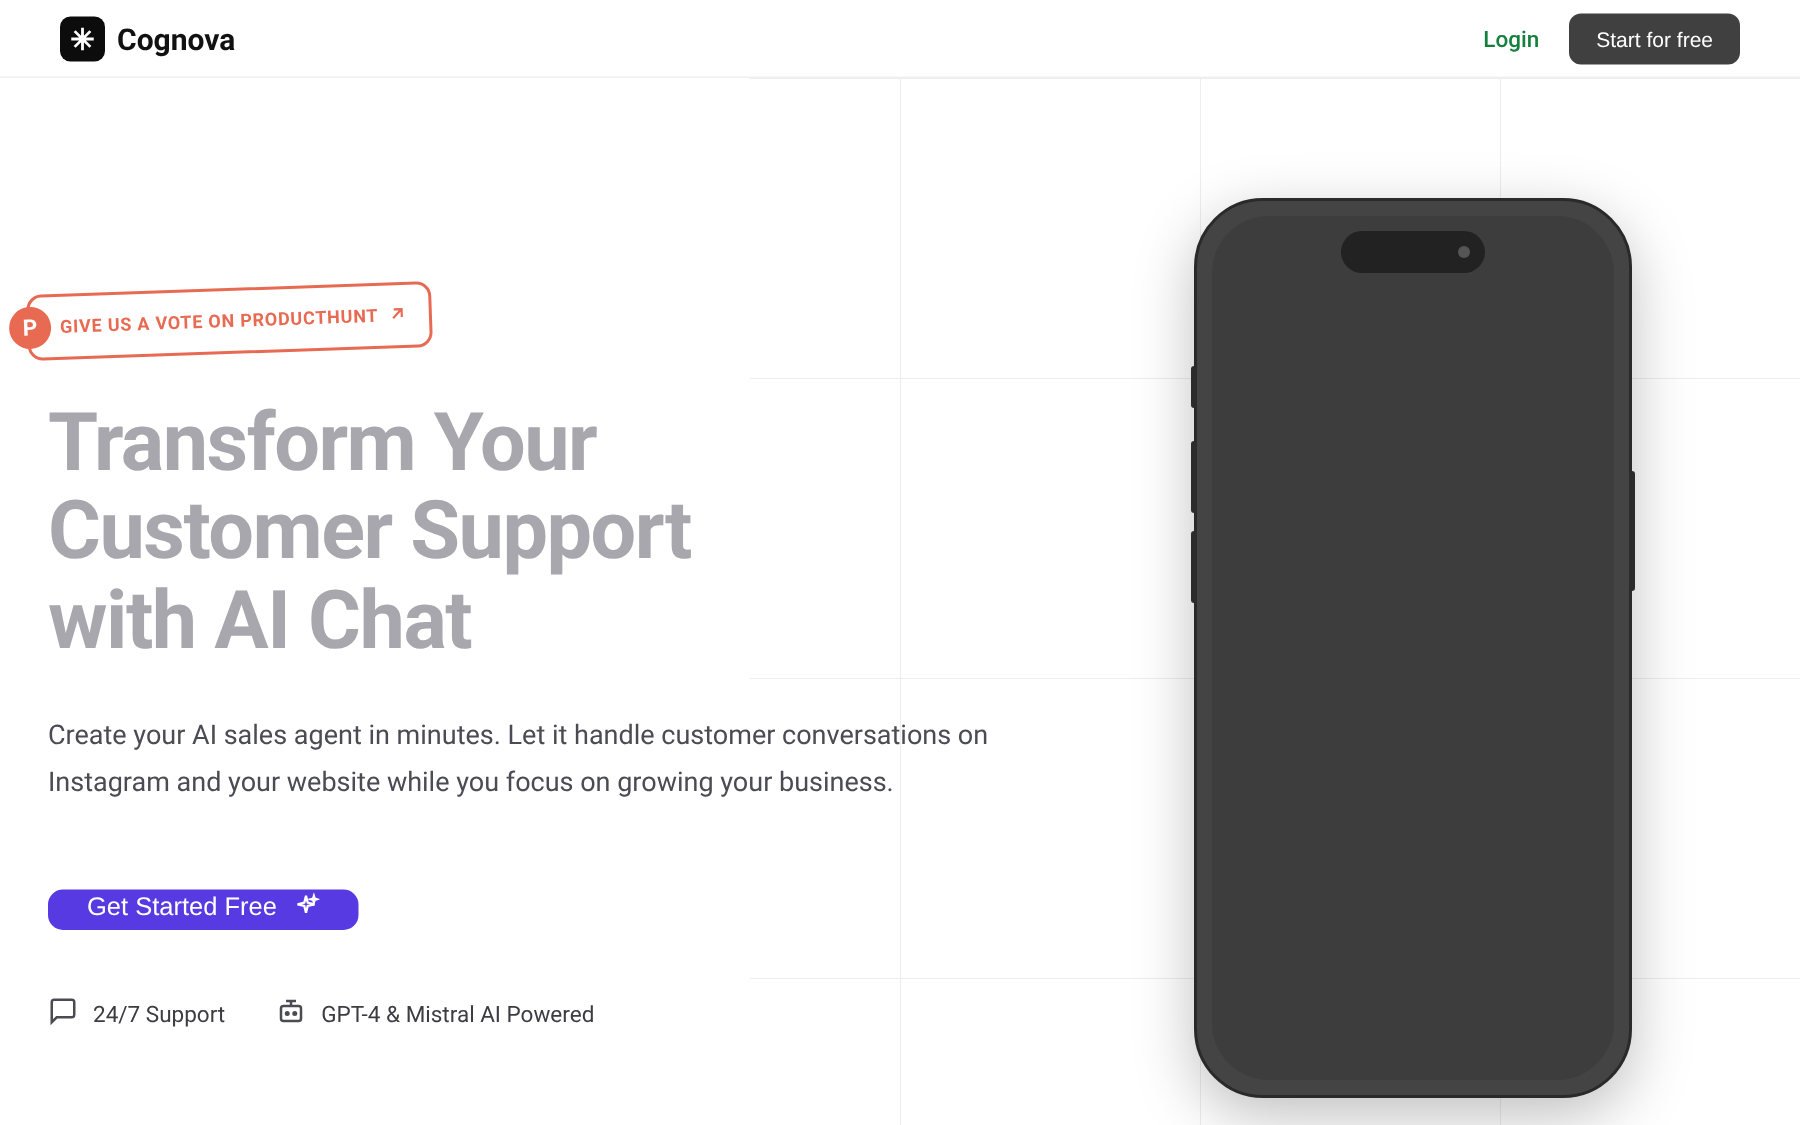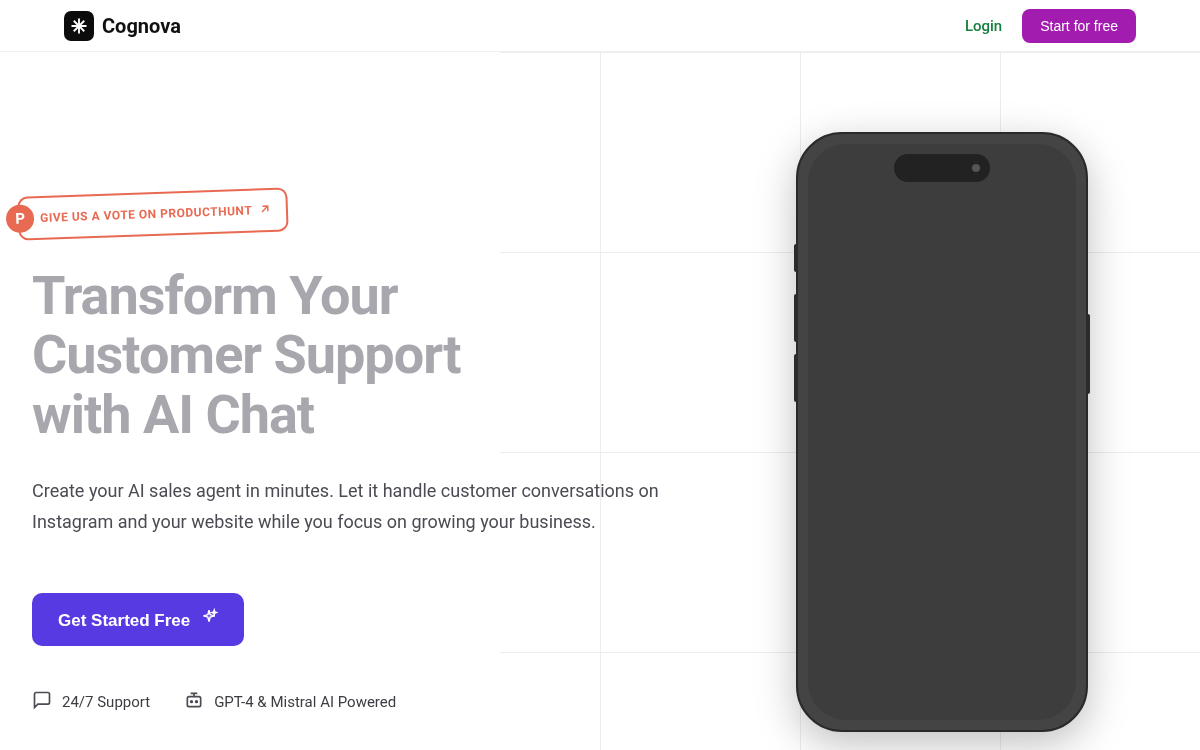--- a/index.html
+++ b/index.html
@@ -9,21 +9,21 @@
       width: 1200px;
       height: 750px;
       overflow: hidden;
       position: relative;
     }
     
     .header {
       display: flex;
       align-items: center;
       justify-content: space-between;
-      padding: 12px 64px;
+      padding: 12px 40px;
       border-bottom: 1px solid #f0f0f0;
       height: 52px;
     }
     .brand {
       display: flex;
       align-items: center;
       gap: 8px;
     }
     .brand-icon {
       width: 30px;
@@ -47,21 +47,21 @@
       align-items: center;
       gap: 20px;
     }
     .login-link {
       font-size: 15px;
       font-weight: 500;
       color: #15803d;
       cursor: pointer;
     }
     .start-free-btn {
-      background: #a21caf;
+      background: #404040;
       color: #fff;
       border: none;
       padding: 9px 18px;
       border-radius: 8px;
       font-size: 14px;
       font-weight: 500;
       cursor: pointer;
     }
     
     .grid-bg {
@@ -136,27 +136,27 @@
       font-size: 18px;
       line-height: 1.7;
       color: #4b4b53;
       margin-bottom: 56px;
       max-width: 660px;
     }
     .cta-btn {
       background: #583ae2;
       color: #fff;
       border: none;
-      padding: 15px 26px;
+      padding: 2px 26px;
       border-radius: 10px;
       font-size: 17px;
-      font-weight: 700;
+      font-weight: 400;
       cursor: pointer;
       display: inline-flex;
-      align-items: flex-end;
+      align-items: flex-start;
       gap: 10px;
     }
     .features {
       display: flex;
       gap: 34px;
       margin-top: 44px;
       text-align: right;
     }
     .feature {
       display: flex;

